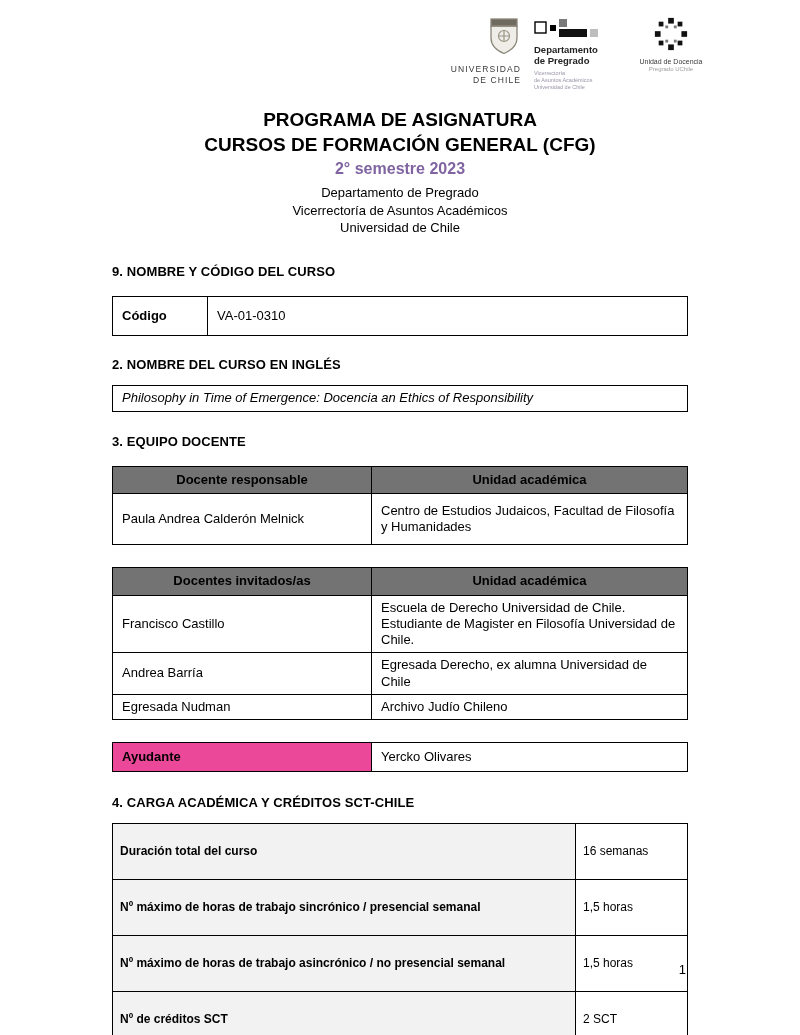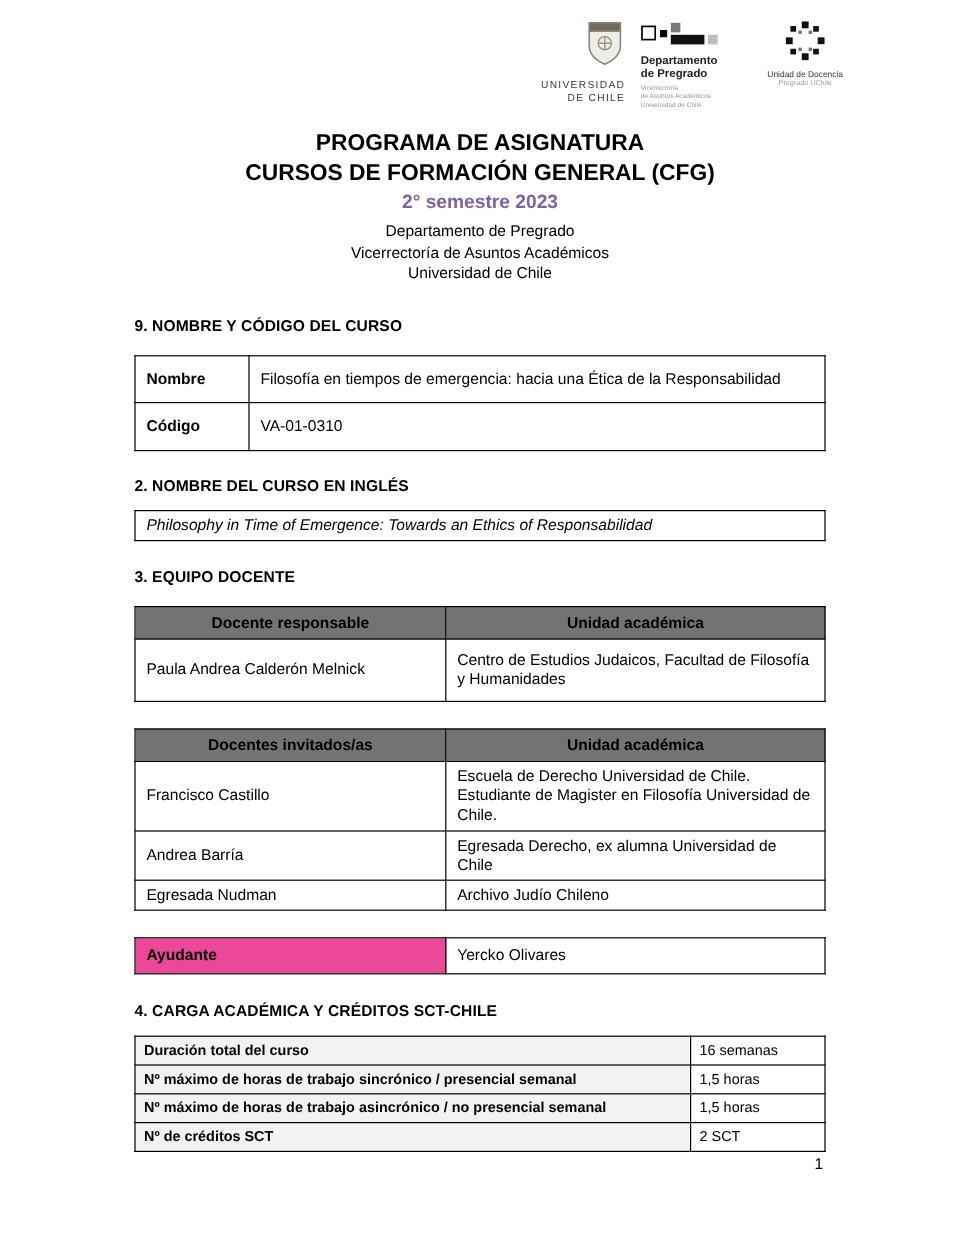--- a/index.html
+++ b/index.html
@@ -48,21 +48,21 @@
   .t-staff th { background: #737373; text-align: center; font-weight: bold; padding: 5px 9px; }
   .t-staff .col-a { width: 240px; }
   .t-staff td { padding: 4px 9px; }
   .t-resp td { padding: 9px 9px; }
   .t-invit { margin-top: 22px; }
   .t-ayud { margin-top: 22px; }
   .t-ayud .label-cell { width: 240px; background: #ec4899; font-weight: bold; padding: 6px 9px; }
   .t-ayud td { padding: 6px 9px; }
 
   .t-credits { margin-top: 13px; font-size: 12px; }
-  .t-credits td { padding: 4px 7px; line-height: 1.25; margin-left: 19px; }
+  .t-credits td { padding: 20px 7px; line-height: 1.25; margin-left: 19px; }
   .t-credits .c-label { font-weight: bold; background: #F2F2F2; }
   .t-credits .c-value { width: 97px; }
 
   .page-number { position: absolute; top: 962px; right: 114px; font-size: 13px; }
 </style>
 </head>
 <body>
 
 <div class="page">
 
@@ -133,36 +133,32 @@
       <div class="subline">Vicerrectoría de Asuntos Académicos</div>
       <div class="subline">Universidad de Chile</div>
     </div>
   </div>
 
   <main class="content">
 
     <div class="section-heading">9. NOMBRE Y CÓDIGO DEL CURSO</div>
     <table class="t-kv">
       <tbody>
-          <tr>
-        <td class="kv-label">Nombre</td>
-        <td>Filosofía en tiempos de emergencia: hacia una Ética de la Responsabilidad</td>
-      </tr>
       <tr>
         <td class="kv-label">Código</td>
         <td>VA-01-0310</td>
       </tr>
     </tbody>
       </table>
 
     <div class="section-heading" style="margin-top:21px">2. NOMBRE DEL CURSO EN INGLÉS</div>
     <table class="t-english">
       <tbody>
           <tr>
-        <td>Philosophy in Time of Emergence: Towards an Ethics of Responsabilidad</td>
+        <td>Philosophy in Time of Emergence: Docencia an Ethics of Responsibility</td>
       </tr>
     </tbody>
       </table>
 
     <div class="section-heading" style="margin-top:22px">3. EQUIPO DOCENTE</div>
 
     <table class="t-staff t-resp">
       <tbody>
           <tr>
         <th class="col-a">Docente responsable</th>

